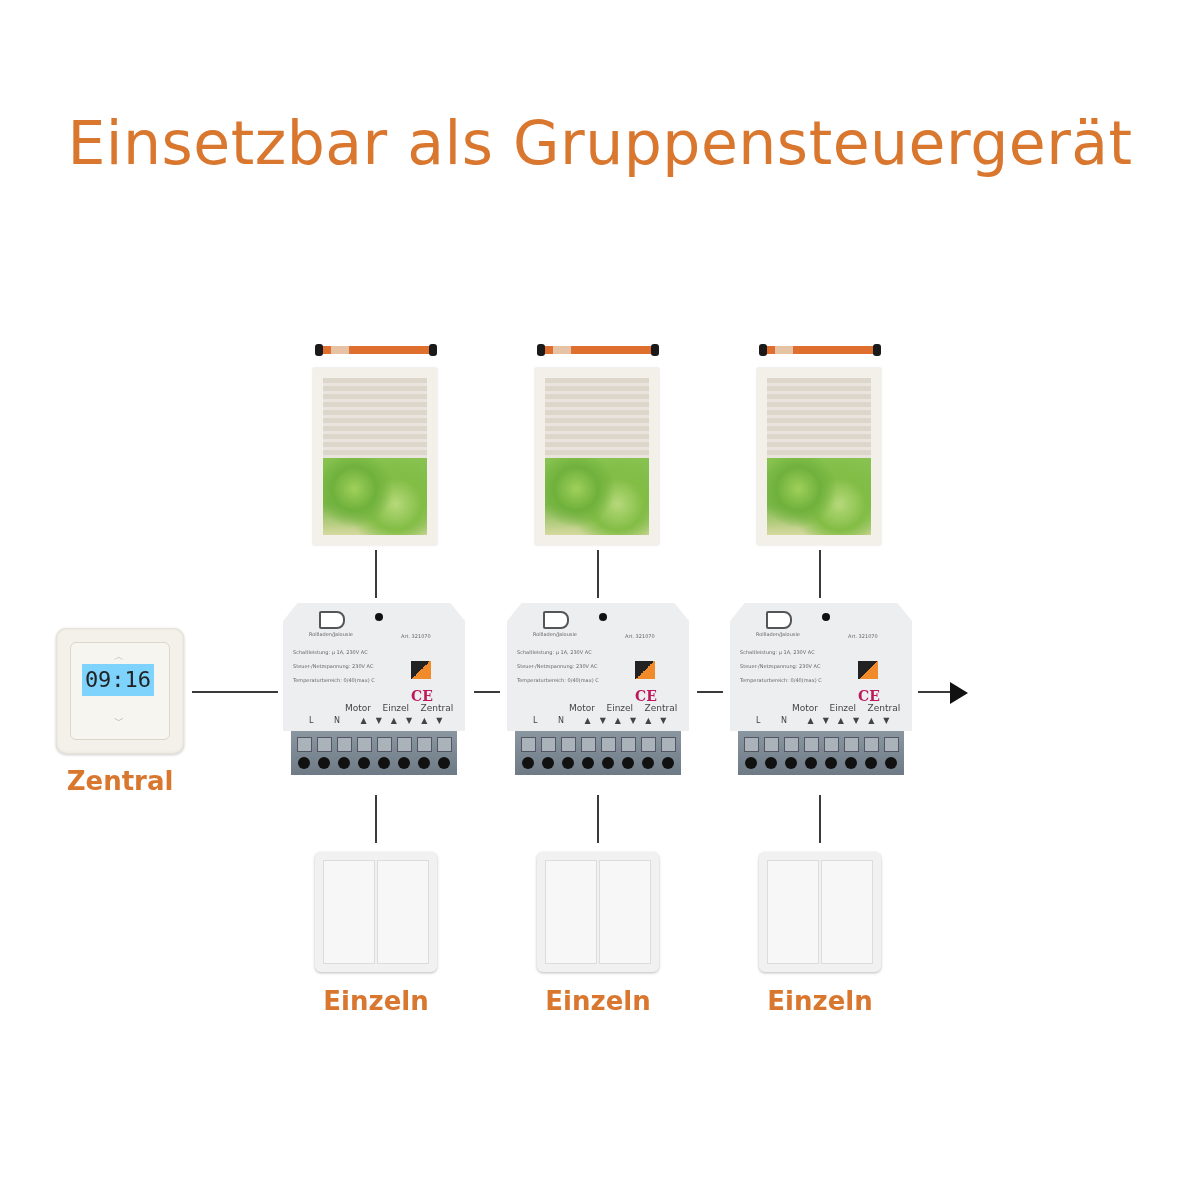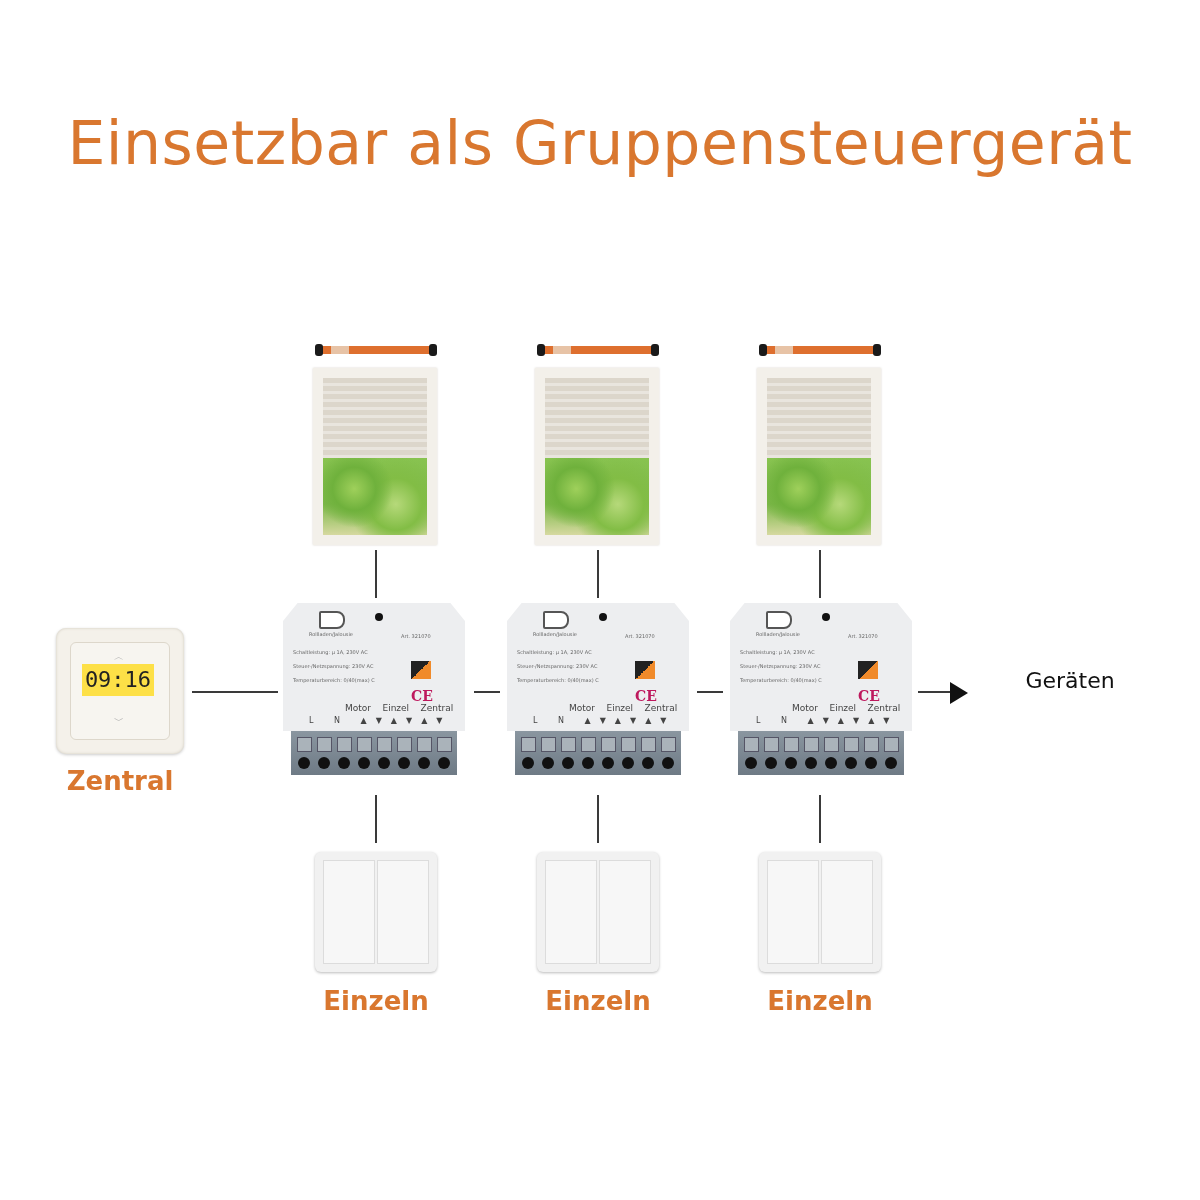--- a/index.html
+++ b/index.html
@@ -26,21 +26,21 @@
   .module .ce { position:absolute; left:128px; top:38px; font-size:14px; font-weight:bold; color:#be185d; font-family:"DejaVu Serif", serif;margin-top:47px; }
   .module .logo { position:absolute; left:128px; top:58px; width:20px; height:18px;
      background:linear-gradient(135deg,#222 50%,#f08a2a 50%); }
   .module .labels { position:absolute; top:100px; font-size:9px; color:#444; white-space:nowrap; }
   .module .arrows { position:absolute; top:113px; left:26px; font-size:8px; color:#444; letter-spacing:9px; white-space:nowrap; }
   .module .terminal { position:absolute; left:8px; right:8px; top:128px; height:44px; background:linear-gradient(180deg,#8a96a0,#6e7a85); }
   .module .screw { position:absolute; top:6px; width:13px; height:13px; background:#aab3ba; border:1px solid #556; }
   .module .hole { position:absolute; top:26px; width:12px; height:12px; background:#111; border-radius:50%; }
   .thermo { position:absolute; left:56px; top:628px; width:128px; height:126px; background:#f4f1ea; border-radius:10px; box-shadow:0 0 3px #cfc9bc inset, 0 1px 3px #ccc; }
   .thermo .inner { position:absolute; left:14px; top:14px; right:14px; bottom:14px; border:1px solid #ddd7cb; border-radius:6px; background:#f7f5f0; }
-  .thermo .lcd { position:absolute; left:26px; top:36px; width:72px; height:32px; background:#fde047; font-family:"DejaVu Sans Mono", monospace; font-size:22px; color:#222; text-align:center; line-height:32px; }
+  .thermo .lcd { position:absolute; left:26px; top:36px; width:72px; height:32px; background:#7dd3fc; font-family:"DejaVu Sans Mono", monospace; font-size:22px; color:#222; text-align:center; line-height:32px; }
   .thermo .up, .thermo .down { position:absolute; left:58px; font-size:10px; color:#aaa; }
   .switch { position:absolute; width:122px; height:120px; background:#f1f1f1; border-radius:6px; box-shadow:0 1px 3px #bbb; }
   .switch .rocker { position:absolute; top:8px; bottom:8px; width:50px; background:#f7f7f7; border:1px solid #dcdcdc; }
   .label-orange { position:absolute; font-family:"DejaVu Sans", sans-serif; font-weight:bold; color:#d9772f; font-size:26px; text-align:center; }
   .more-text { position:absolute; left:980px; top:664px; width:180px; text-align:center; font-size:22px; color:#111; line-height:34px; }
   .arrowhead { position:absolute; left:950px; top:682px; width:0; height:0; border-top:11px solid transparent; border-bottom:11px solid transparent; border-left:18px solid #111; }
 </style>
 </head>
 <body>
 
@@ -197,21 +197,20 @@
       <div class="hole" style="left:47px"></div>
       <div class="hole" style="left:67px"></div>
       <div class="hole" style="left:87px"></div>
       <div class="hole" style="left:107px"></div>
       <div class="hole" style="left:127px"></div>
       <div class="hole" style="left:147px"></div>
   </div>
 </div>
 
 <div class="more-text">
-  <div>Geräten</div>
 </div>
 
 <div class="switch" style="left:315px;top:852px;">
   <div class="rocker" style="left:8px;"></div>
     <div class="rocker" style="right:8px;"></div>
 </div>
 <div class="label-orange" style="left:300px;top:986px;width:152px;">Einzeln</div>
 
 <div class="switch" style="left:537px;top:852px;">
   <div class="rocker" style="left:8px;"></div>

